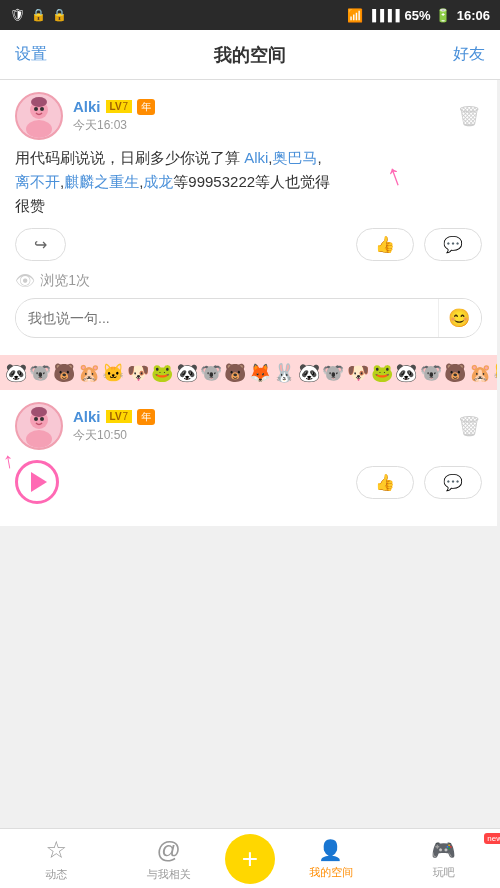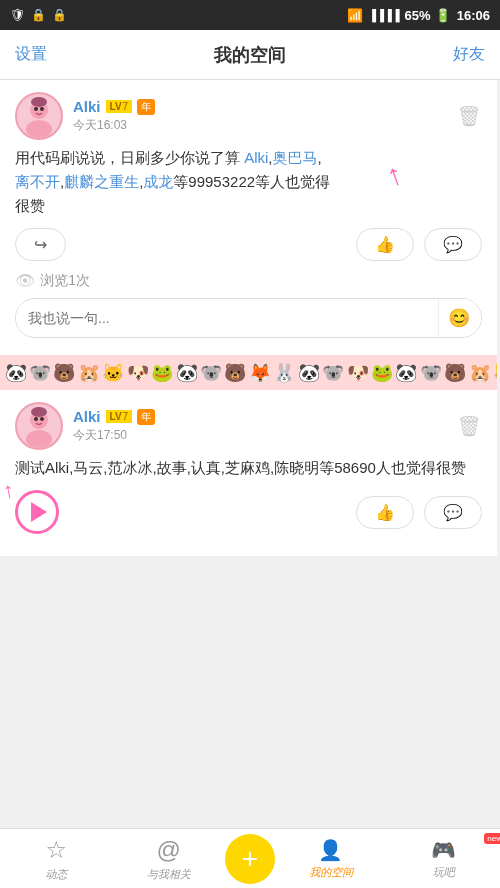--- a/index.html
+++ b/index.html
@@ -219,21 +219,21 @@
     .tab-item {
       display: flex;
       flex-direction: column;
       align-items: center;
       gap: 3px;
       cursor: pointer;
       flex: 1;
     }
     .tab-icon { font-size: 24px; color: #999; }
     .tab-icon.active { color: #ff8c00; }
-    .tab-label { font-size: 11px; color: #999; font-style: italic; }
+    .tab-label { font-size: 11px; color: #999; }
     .tab-label.active { color: #ff8c00; }
     .tab-add {
       width: 50px;
       height: 50px;
       background: #ffd700;
       border-radius: 50%;
       display: flex;
       align-items: center;
       justify-content: center;
       font-size: 28px;
@@ -410,27 +410,26 @@
         </div>
         <div class="user-info">
           <div class="user-name-row">
             <span class="username">Alki</span>
             <span class="level-badge">
               <span class="lv">LV</span>
               <span>7</span>
             </span>
             <span class="year-badge">年</span>
           </div>
-          <div class="post-time">今天17:50</div>
+          <div class="post-time">今天10:50</div>
         </div>
       </div>
       <div class="trash-icon">🗑</div>
     </div>
 
-    <div class="post-content">测试Alki,马云,范冰冰,故事,认真,芝麻鸡,陈晓明等58690人也觉得很赞</div>
 
     <div class="action-row" style="margin-top:10px;">
 
       <div style="position:relative;display:inline-block;">
         <div style="position:absolute;top:-12px;left:-12px;z-index:2;">
           <span style="color:#ff69b4;font-size:22px;font-weight:bold;display:block;transform:rotate(-10deg);">↑</span>
         </div>
         <div class="play-overlay">
           <div class="play-triangle"></div>
         </div>

